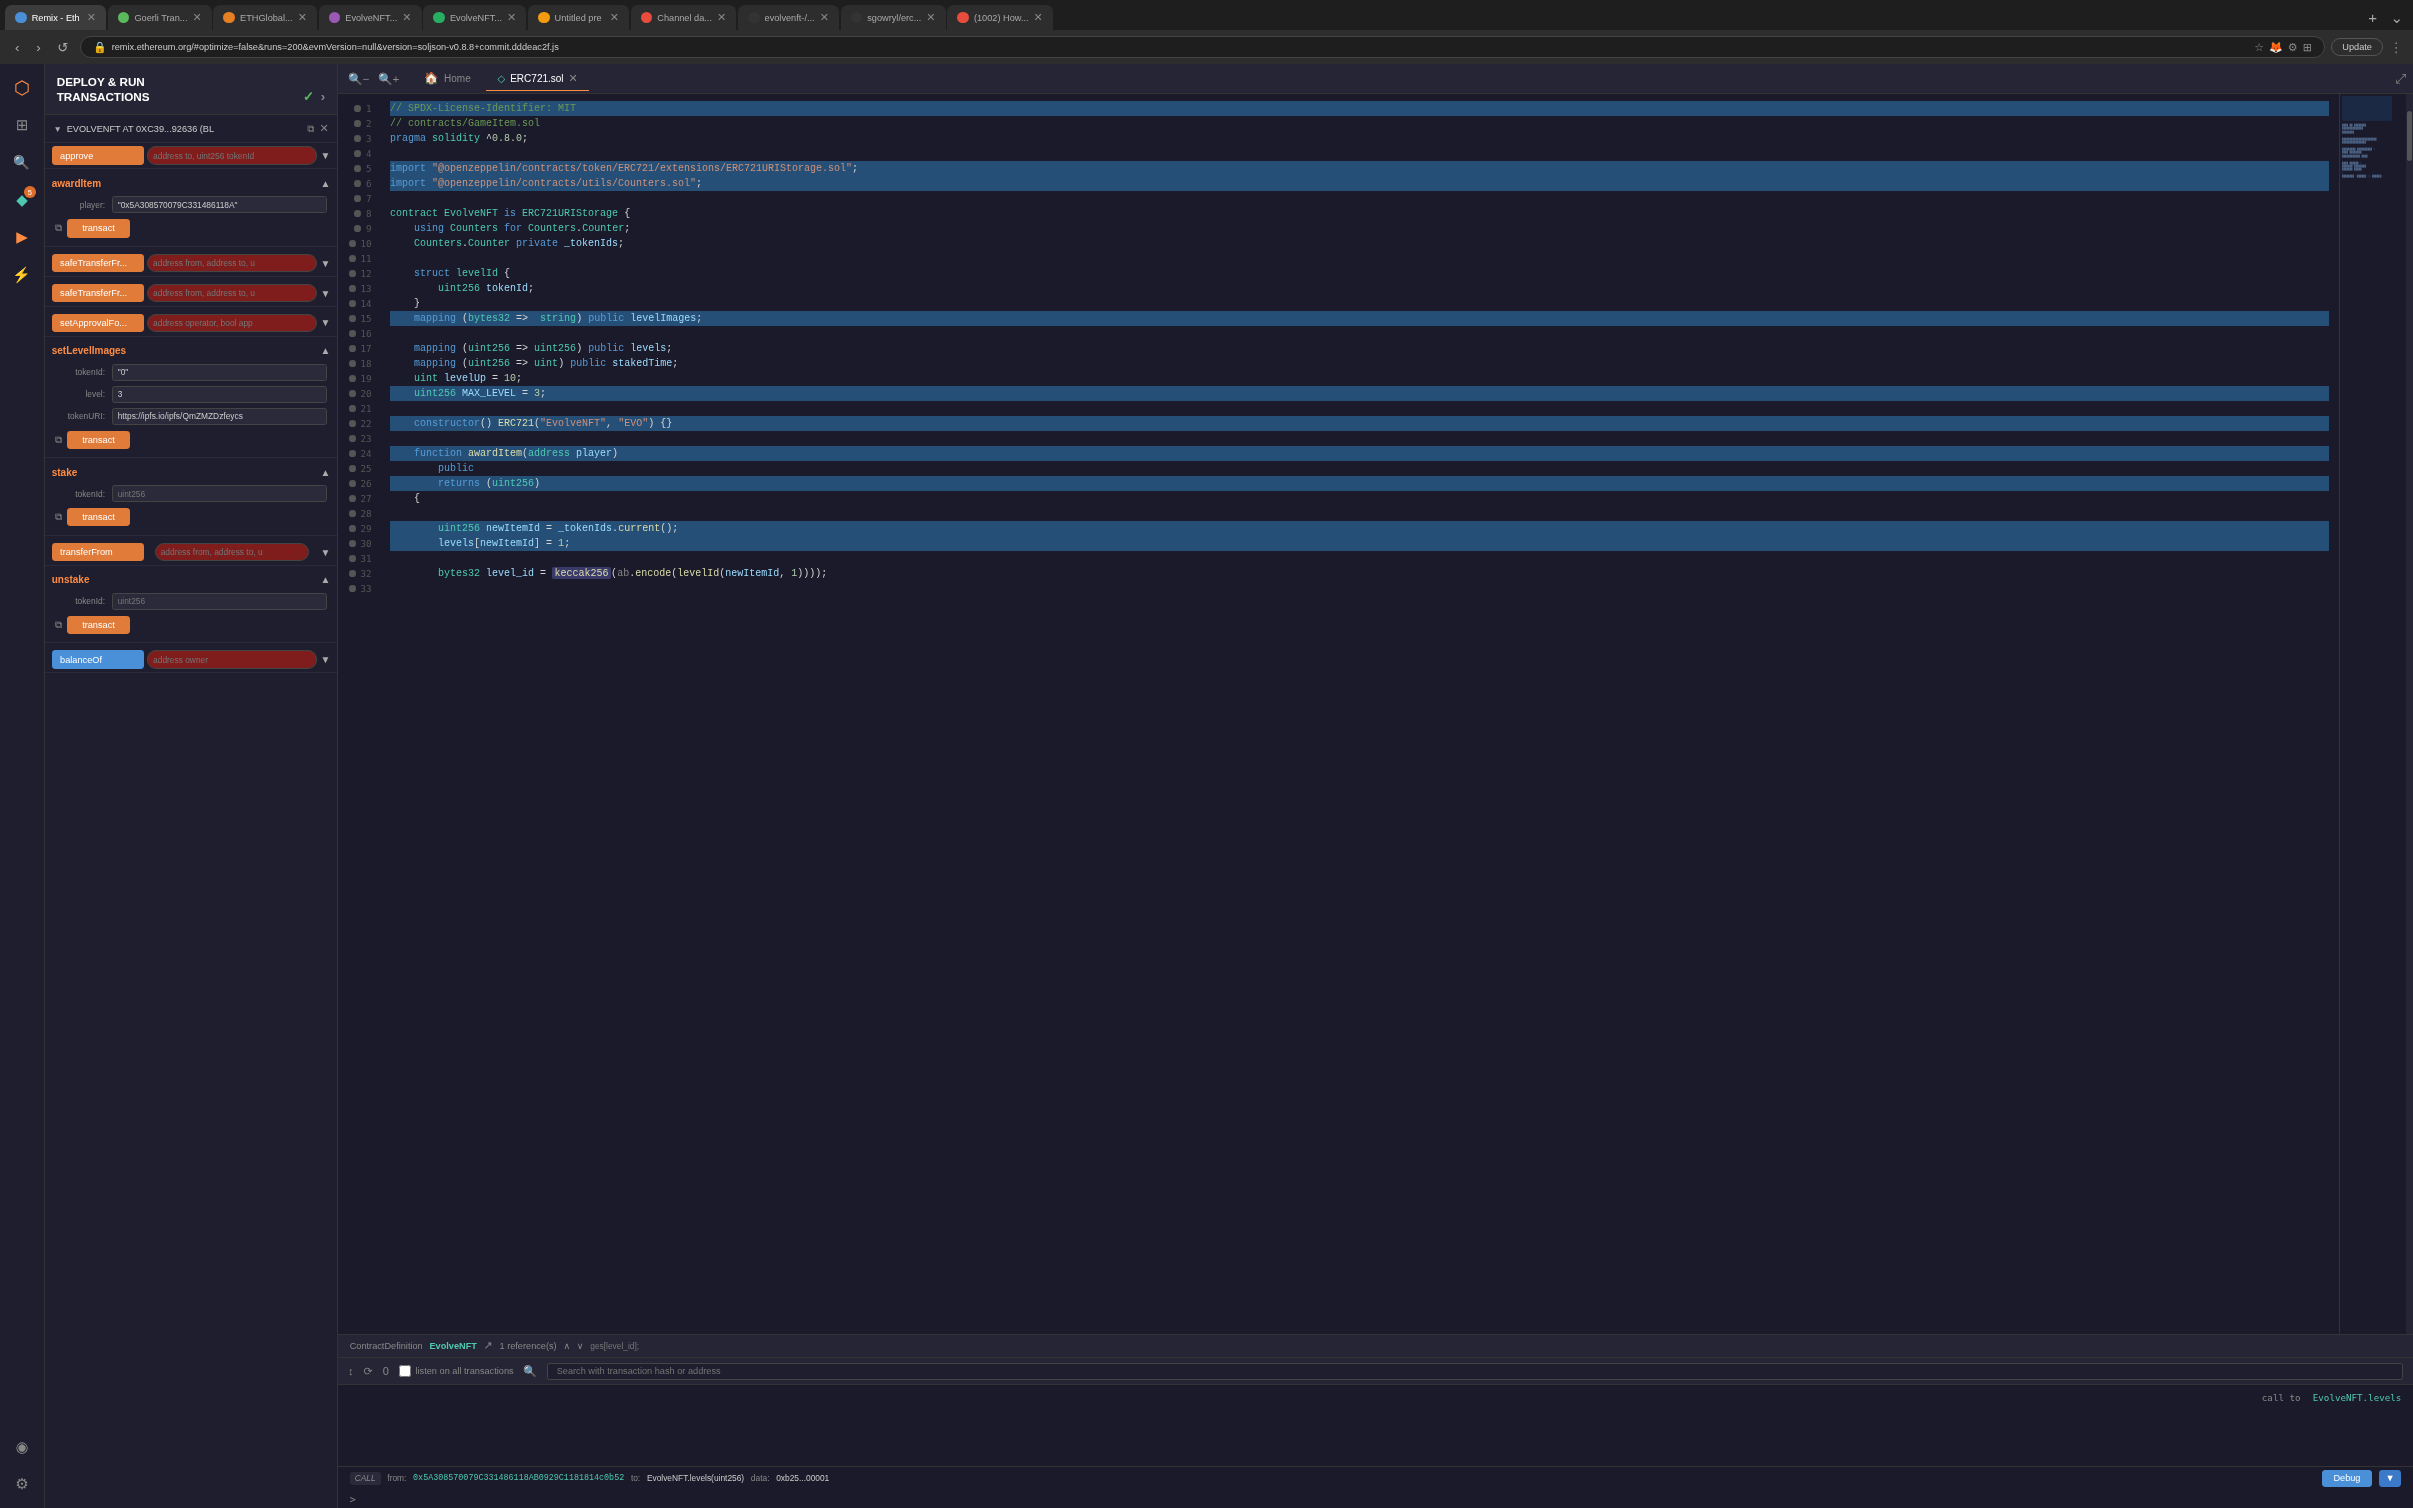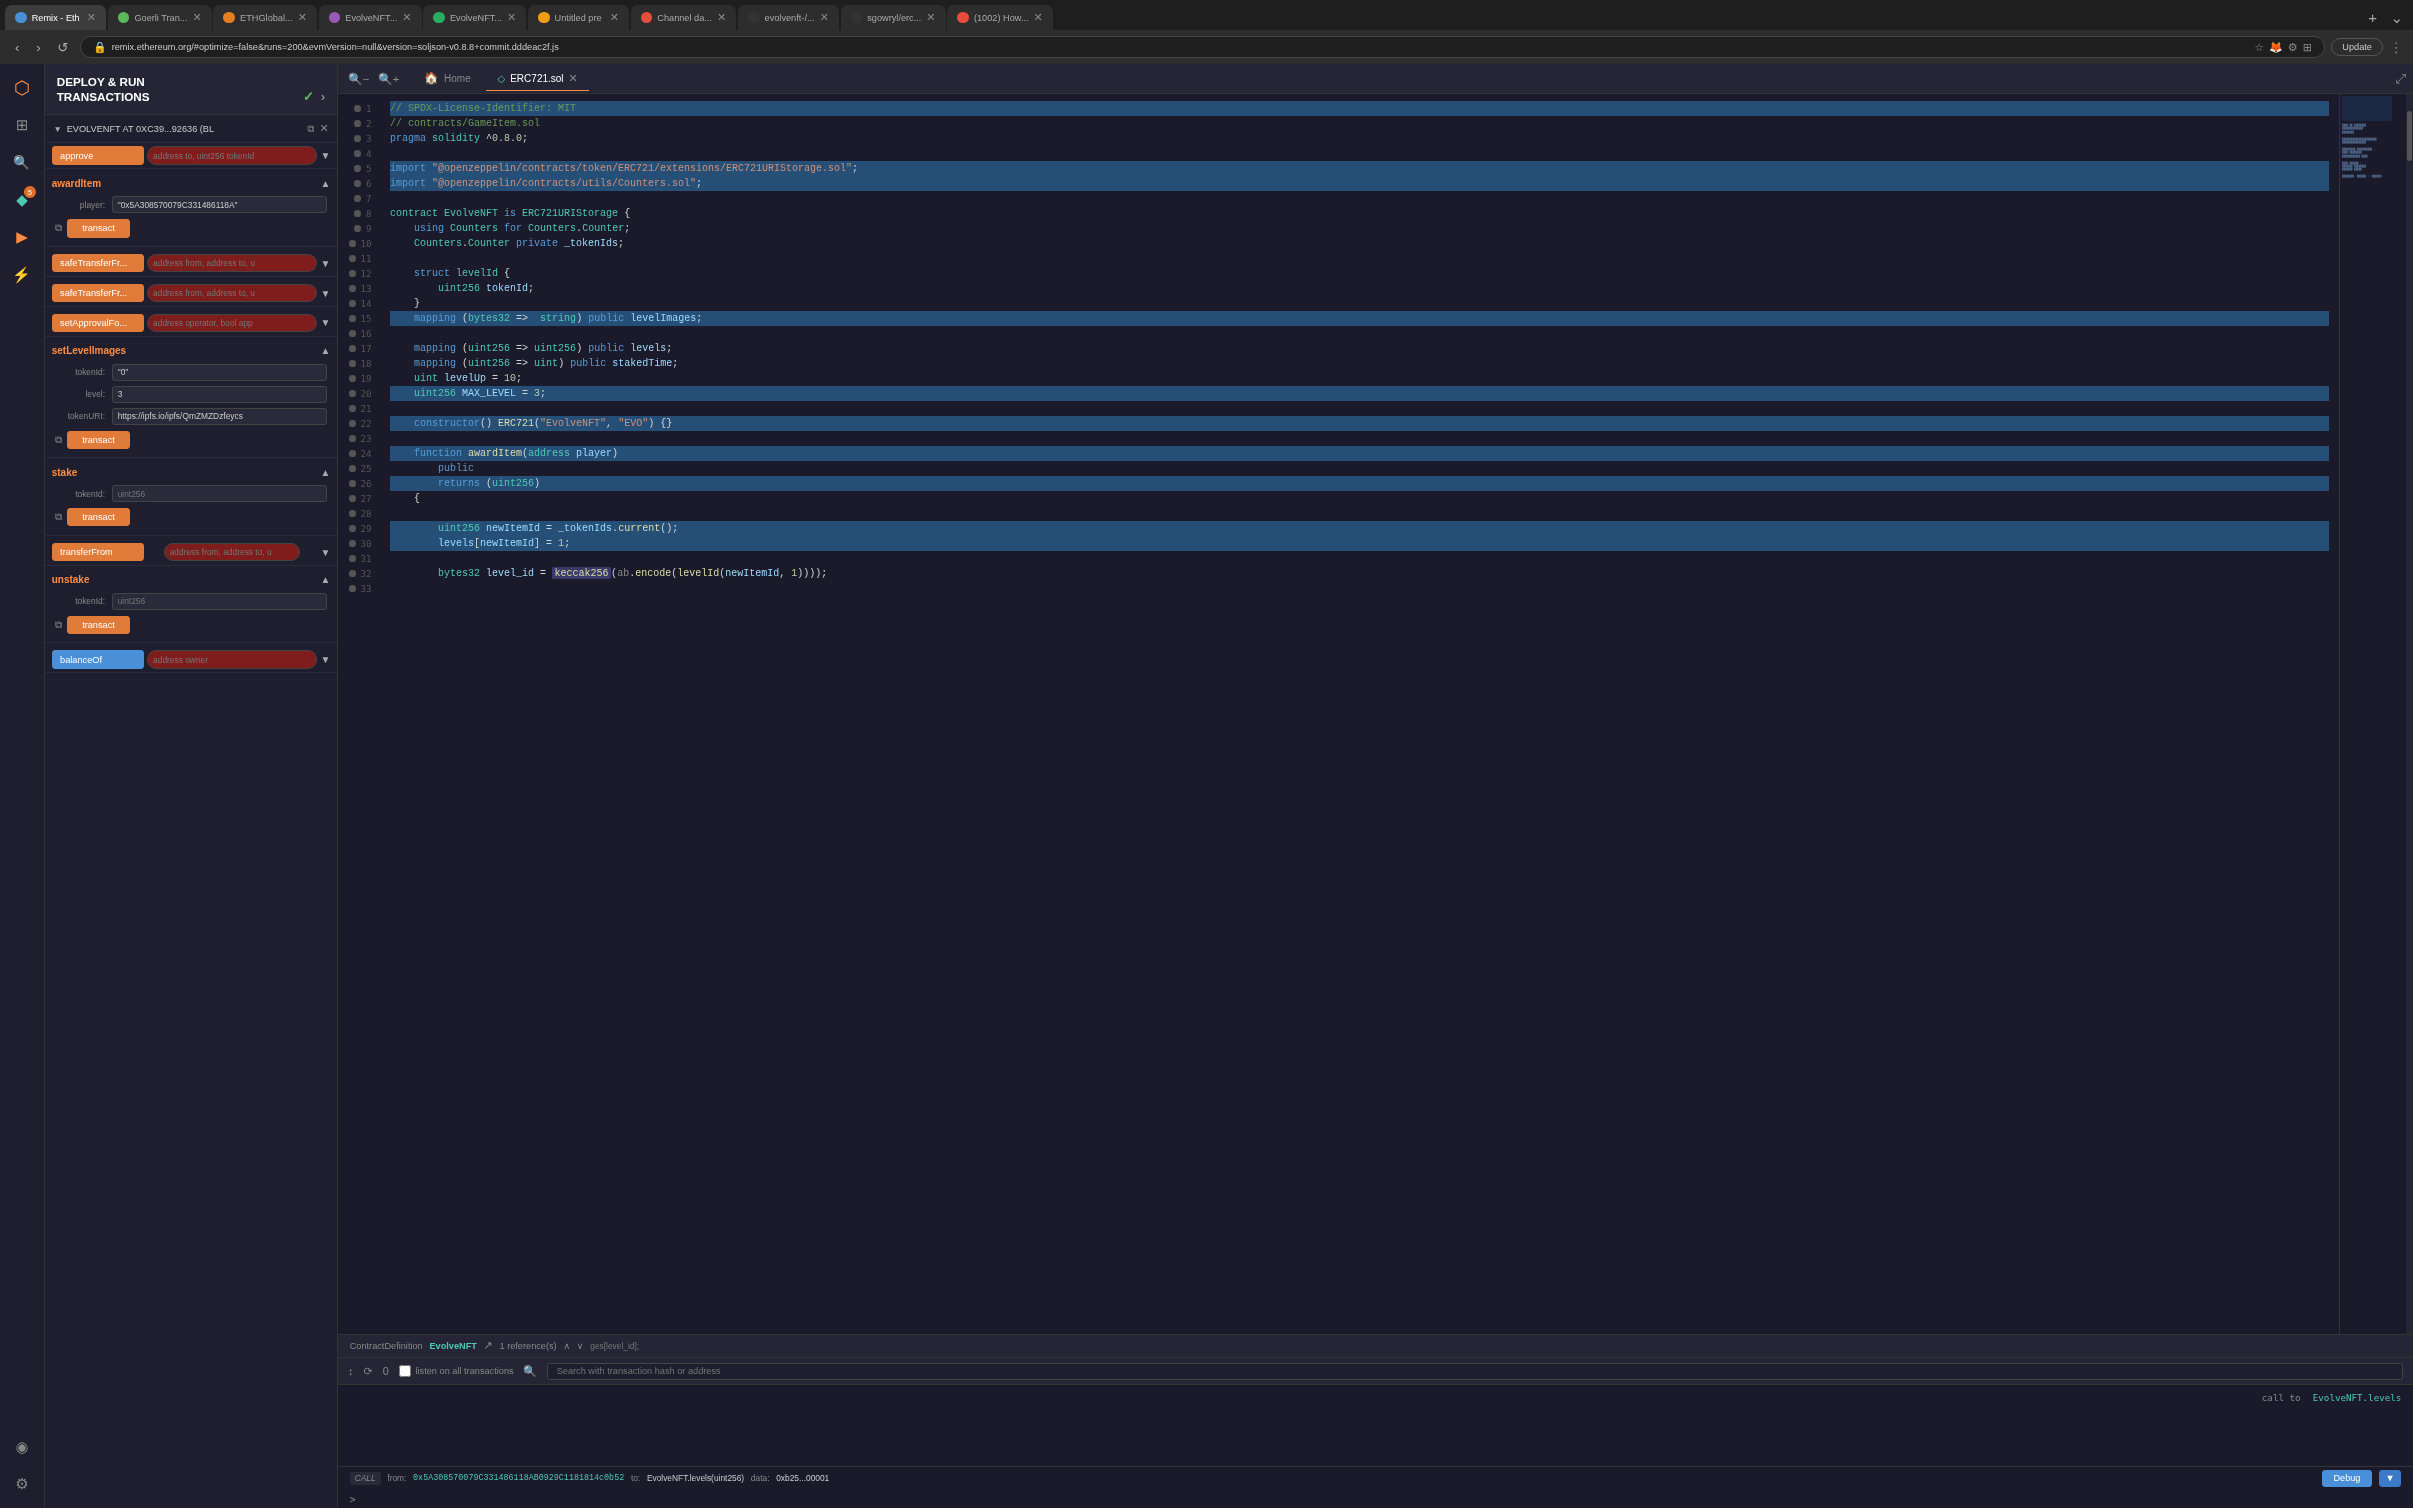--- a/index.html
+++ b/index.html
@@ -317,21 +317,21 @@
         <span class="fn-field-label">tokenId:</span>
         <input class="fn-field-input" placeholder="uint256" style="">
       </div>
       <div class="transact-row">
         <span class="copy-icon">⧉</span>
         <button class="transact-btn">transact</button>
       </div>
     </div>
 
     <div class="fn-group" style="padding: 3.4px 6.7px;">
-      <div style="display:flex;align-items:center;gap:20px;">
+      <div style="display:flex;align-items:center;gap:11px;">
         <button class="fn-name-btn">transferFrom</button>
         <input class="fn-input" placeholder="address from, address to, u" style="">
         <span class="fn-expand">▼</span>
       </div>
     </div>
 
     <div class="fn-group">
       <div class="fn-group-header">
         <span class="fn-group-title">unstake</span>
         <span class="fn-group-collapse">▲</span>

